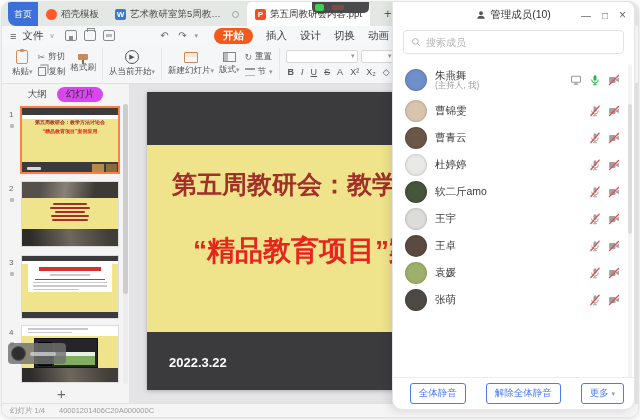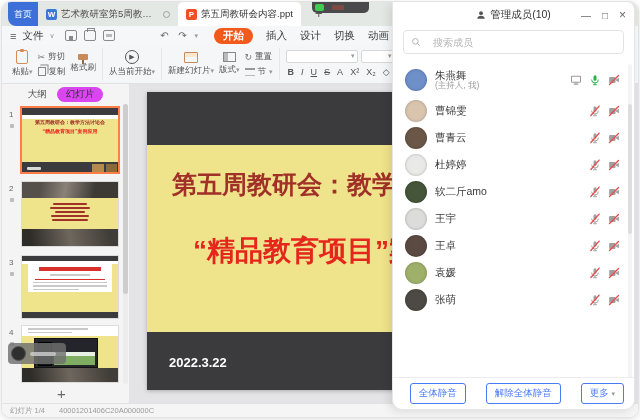--- a/index.html
+++ b/index.html
@@ -100,21 +100,21 @@
   #mini-float .tx { width:26px; height:4px; background:#cfcfcf; border-radius:2px; opacity:.8; }
 
   
   #statusbar { position:absolute; left:0; bottom:0; width:100%; height:14px; background:#f5f5f6; border-top:1px solid #e2e2e2; display:flex; align-items:center; gap:14px; padding-left:8px; font-size:7.5px; color:#9a9a9a; }
 
   
   #members { position:absolute; right:3px; top:0; width:243px; height:408px; background:#fff; border:1px solid #e6e6e6; border-top:none; border-radius:0 8px 10px 10px; box-shadow:-3px 2px 10px rgba(0,0,0,.10); z-index:10; display:flex; flex-direction:column; }
   #members-header { height:26px; display:flex; align-items:center; justify-content:center; position:relative; font-size:10.5px; color:#333; }
   #members-title-wrap { display:flex; align-items:center; gap:4px; }
   #win-controls { position:absolute; right:8px; top:0; height:26px; display:flex; align-items:center; gap:11px; color:#666; font-size:10px; }
-  #search-wrap { margin:2px 10px 6px; height:24px; border:1px solid #e3e3e3; border-radius:4px; display:flex; align-items:center; gap:12px; padding:0 7px; }
+  #search-wrap { margin:2px 10px 6px; height:24px; border:1px solid #e3e3e3; border-radius:4px; display:flex; align-items:center; gap:5px; padding:0 7px; }
   #search-input { border:none; outline:none; flex:1; font-size:10px; color:#333; font-family:inherit; background:transparent; }
   #search-input::placeholder { color:#b5b5b5; }
   #member-list { flex:1; position:relative; overflow:hidden; padding-top:2px; }
   .member-row { display:flex; align-items:center; height:27px; padding:0 14px 0 12px; gap:8px; }
   .member-row.two-line { height:35px;justify-content:center; }
   .avatar { width:22px; height:22px; border-radius:50%; flex:0 0 auto; box-shadow:inset 0 0 3px rgba(0,0,0,.25); }
   .m-names { display:flex; flex-direction:column; line-height:1.15; flex:1; overflow:hidden; }
   .m-name { font-size:10.5px; color:#3a3a3a; white-space:nowrap; }
   .m-sub { font-size:8.5px; color:#9c9c9c; }
   .m-icons { display:flex; align-items:center; gap:7px; }
@@ -129,20 +129,24 @@
   .blue-btn { border:1px solid #4a7bf7; color:#4a7bf7; background:#fff; border-radius:3px; font-size:9.5px; padding:3px 8px; font-family:inherit; white-space:nowrap;margin-left:12px; }
 </style>
 </head>
 <body>
 
 <div id="app">
 
   <div id="tabbar">
     <div class="doc-tab home">
       <span>首页</span>
+    </div>
+    <div class="doc-tab">
+      <span class="tab-ic docer"></span>
+      <span class="tab-label">稻壳模板</span>
     </div>
     <div class="doc-tab">
       <span class="tab-ic word">W</span>
       <span class="tab-label">艺术教研室第5周教研会.docx</span>
       <span class="tab-pin"></span>
     </div>
     <div class="doc-tab active">
       <span class="tab-ic ppt">P</span>
       <span class="tab-label">第五周教研会内容.ppt</span>
     </div>

